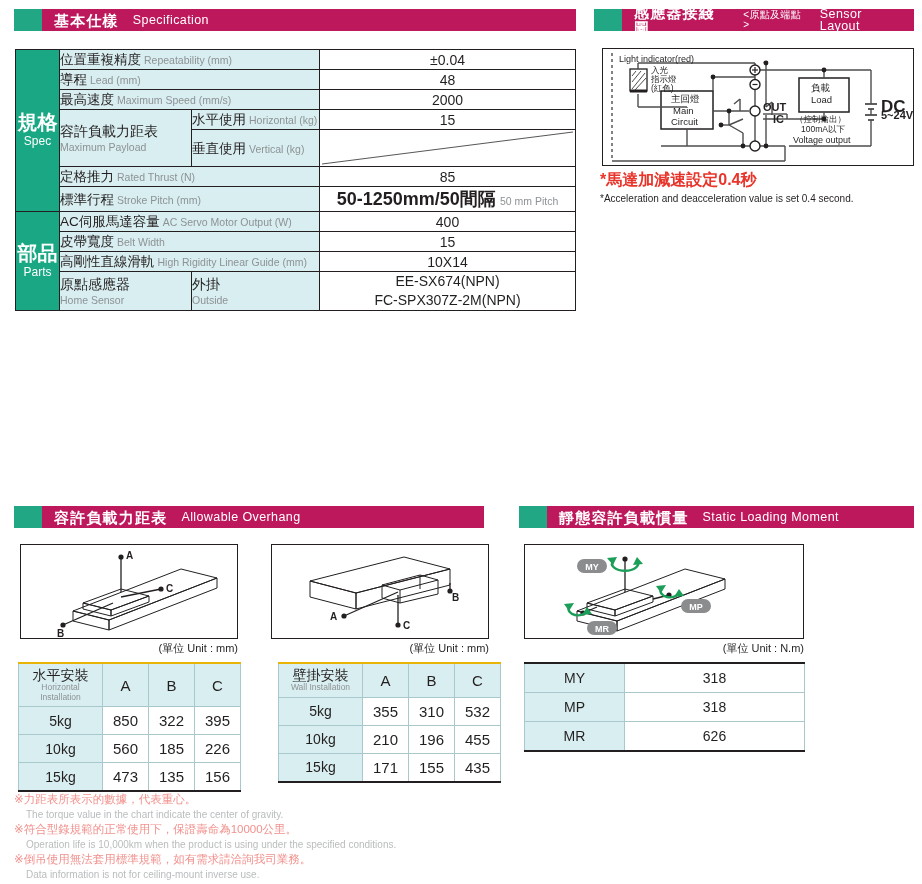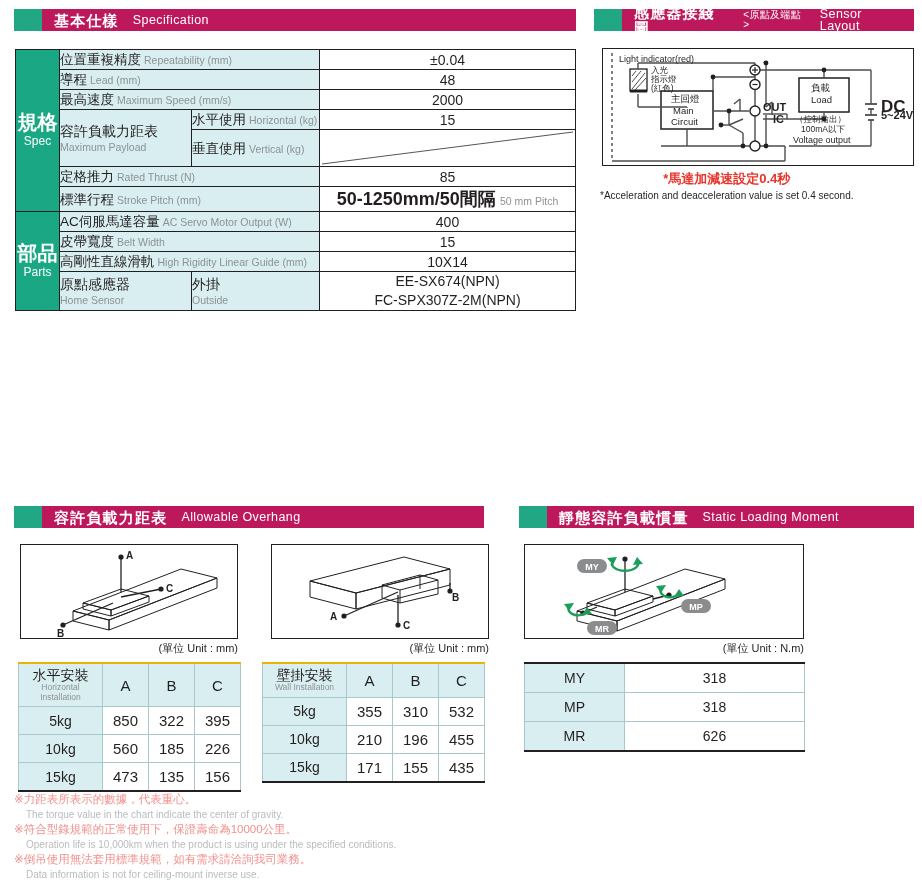--- a/index.html
+++ b/index.html
@@ -48,21 +48,21 @@
   .lbl .blk { display: block; }
   .lbl .blk2 { display: block; font-size: 10.5px; color: #8d9295; margin-left: 0; }
 
   .val { text-align: center; vertical-align: middle; font-size: 14px; padding: 6px 4px; background:#fff; }
   .val .big { font-size: 18px; font-weight: bold; }
   .val .small { font-size: 10.5px; color: #8d9295; margin-left: 4px; font-weight: normal; }
   .val .ln { display: block; line-height: 1.35; }
   .diag { position: relative; }
 
   
-  .note-zh { color: #e8342a; font-size: 13px; font-weight: bold; text-align: center; }
+  .note-zh { color: #e8342a; font-size: 16px; font-weight: bold; }
   .note-en { color: #231f20; font-size: 10px; }
 
   
   .dia-box { border: 1px solid #231f20; background: #fff; }
   .unit { font-size: 11px; text-align: right; color:#231f20; }
 
   .oh-tbl { table-layout: fixed; border-collapse: collapse; }
   .oh-tbl td, .oh-tbl th { border: 1px solid #a9c8cc; padding: 0; }
   .oh-tbl .hdr-zh { font-size: 14px; color: #231f20; display:block; line-height:1.1; }
   .oh-tbl .hdr-en { font-size: 8.5px; color: #8d9295; display:block; line-height:1.1; }
@@ -447,21 +447,21 @@
     </tr>
     <tr>
       <td class="kg">15kg</td>
       <td class="num">473</td>
       <td class="num">135</td>
       <td class="num">156</td>
     </tr>
   </tbody>
 </table>
 
-<table class="oh-tbl" style="position:absolute; left:262px; top:662px; width:222px;">
+<table class="oh-tbl" style="position:absolute; left:278px; top:662px; width:222px;">
   <colgroup>
       <col style="width:84px">
       <col style="width:46px">
       <col style="width:46px">
       <col style="width:46px">
     </colgroup>
   <thead>
     <tr>
       <td>
         <span class="hdr-zh">壁掛安裝</span>

